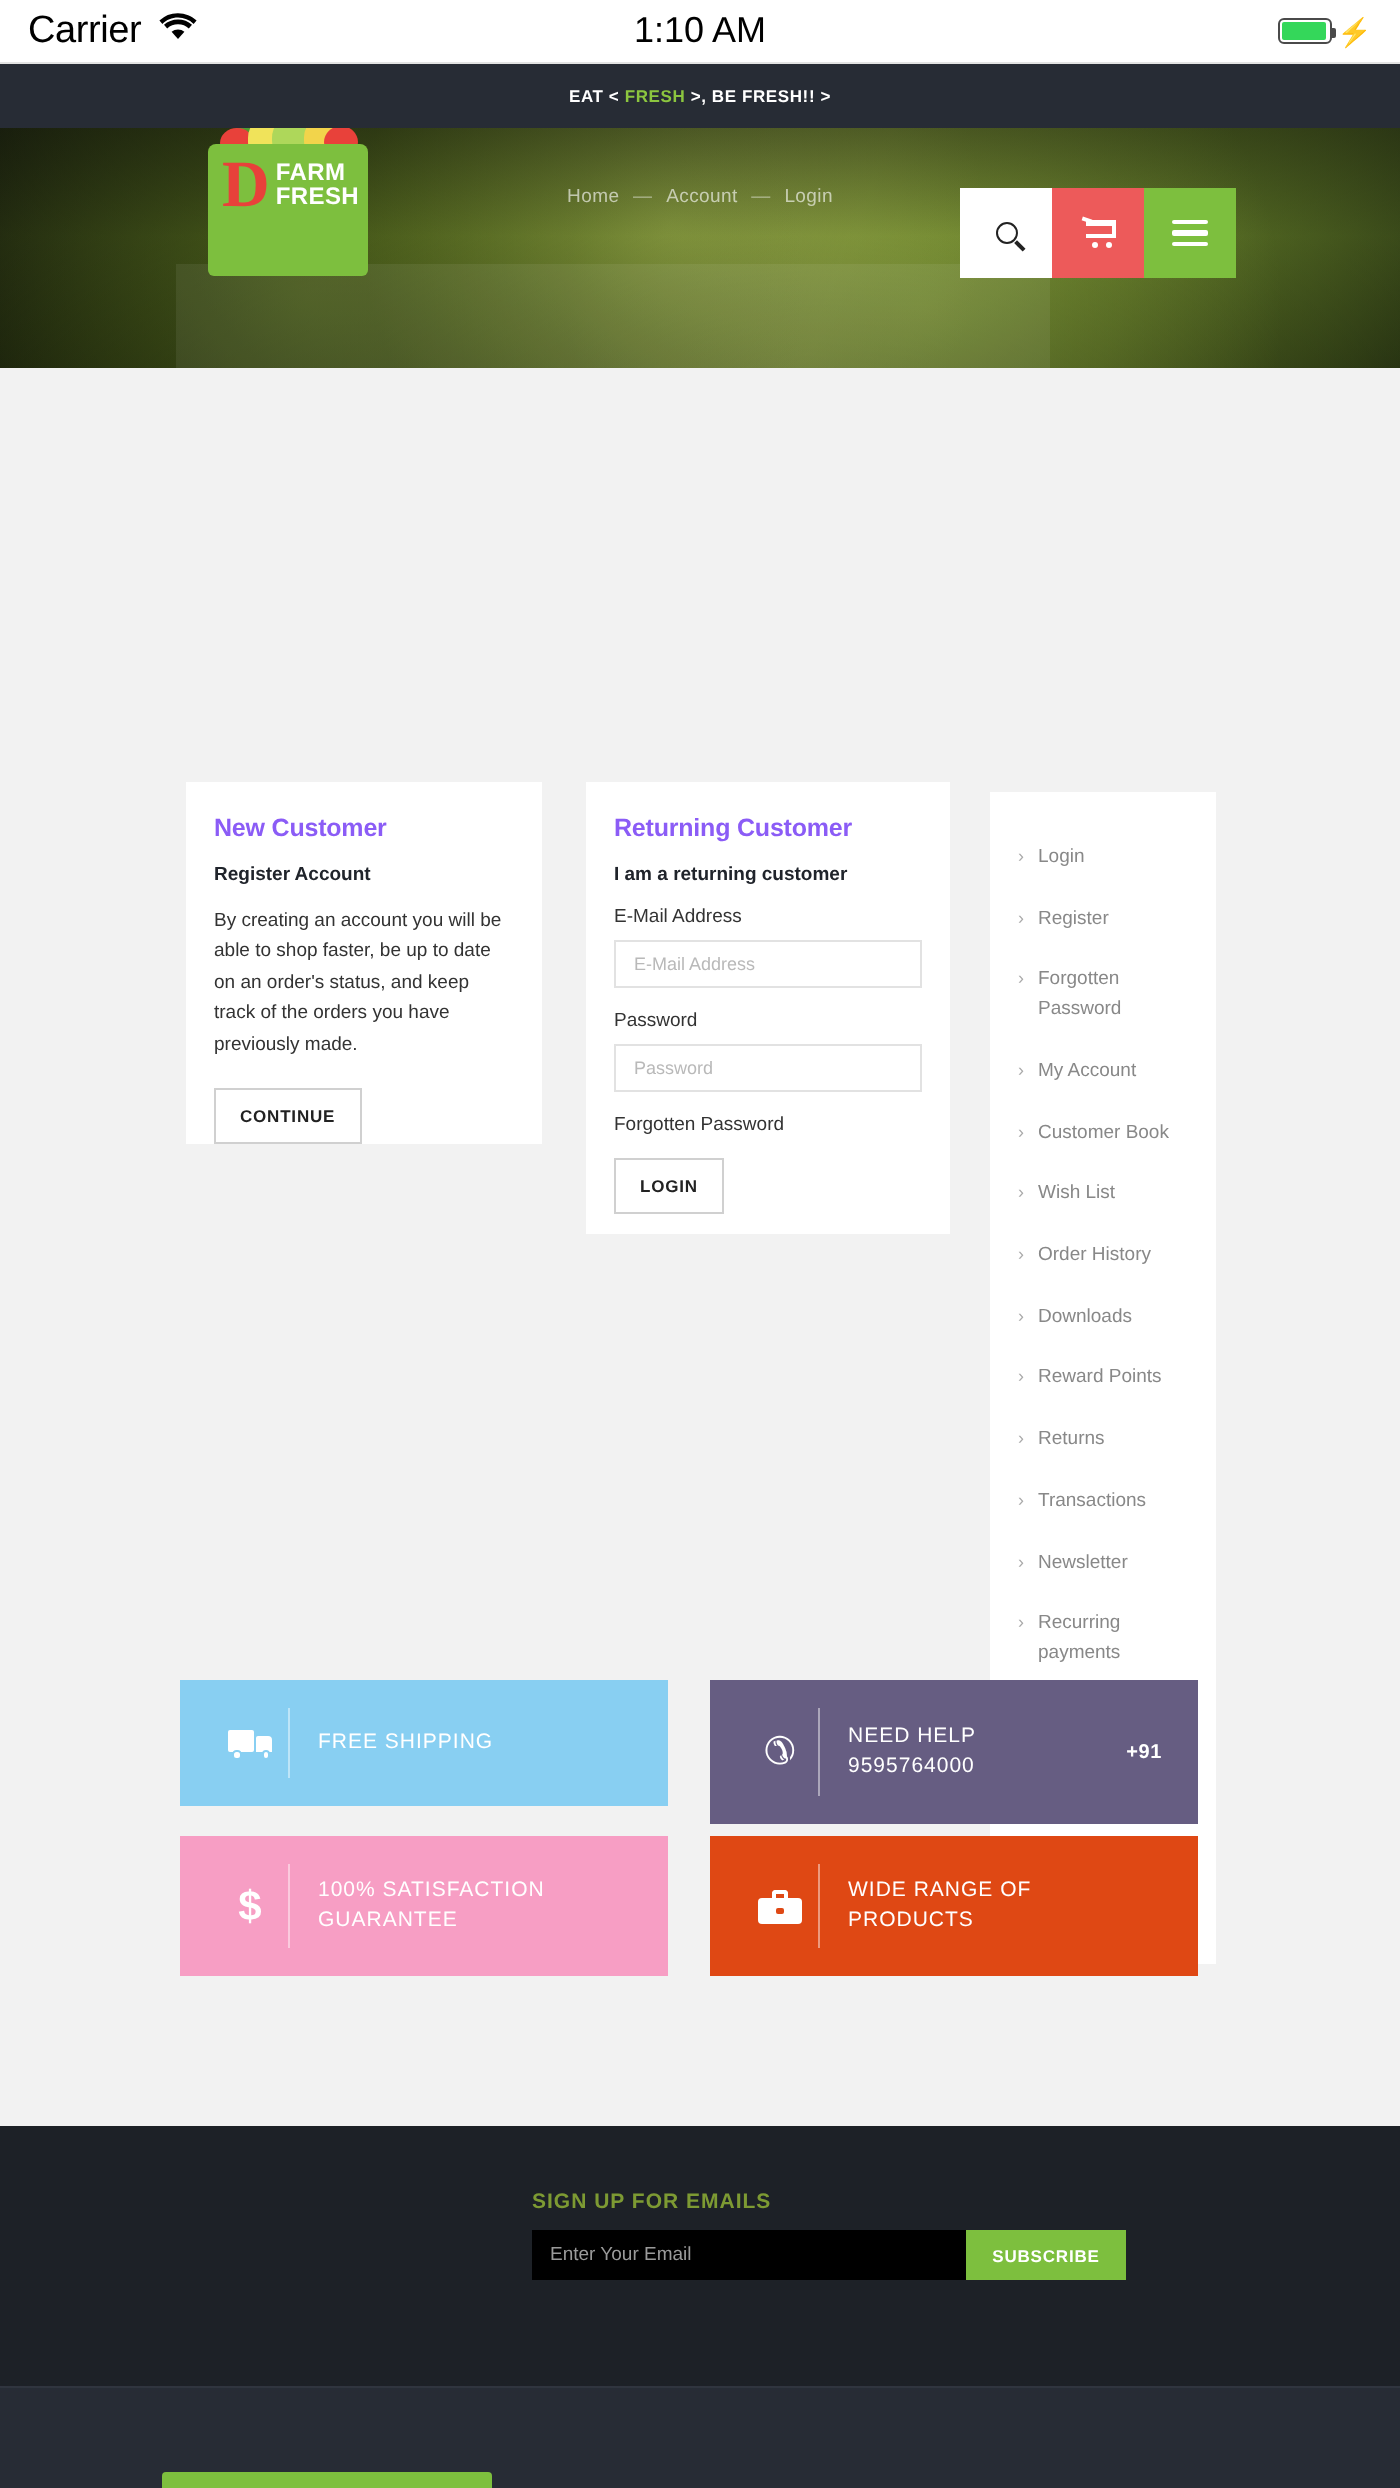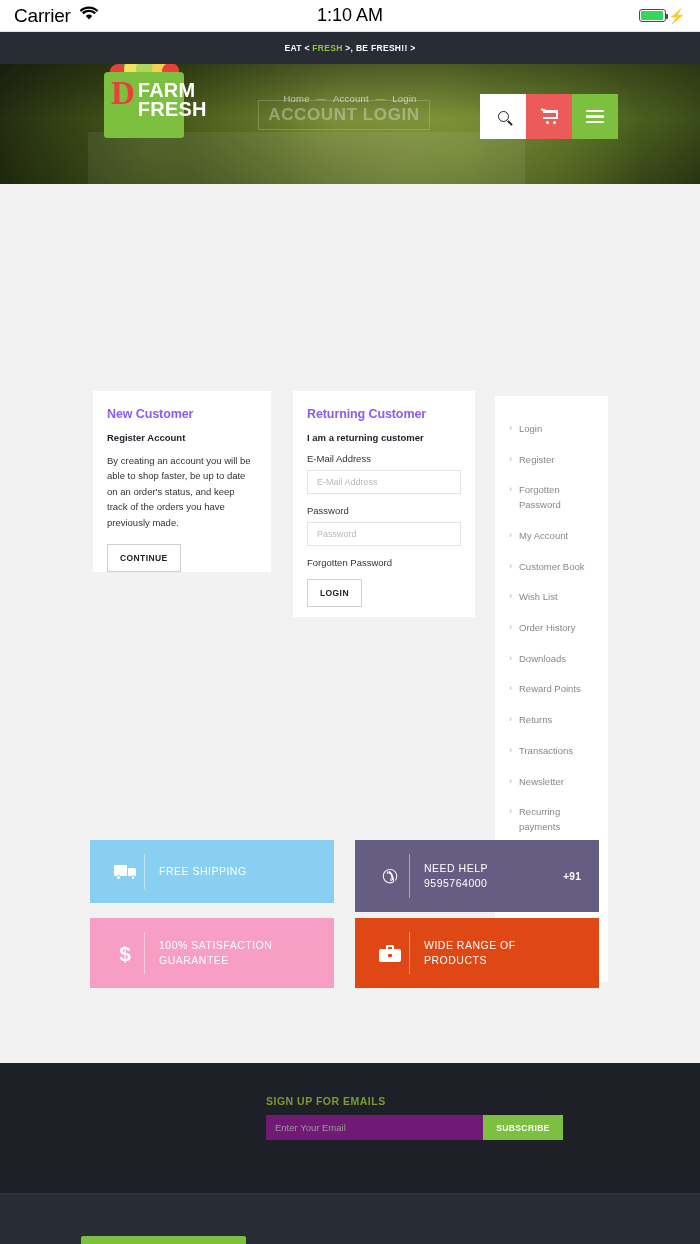--- a/index.html
+++ b/index.html
@@ -81,21 +81,21 @@
   .v7{ left:54px; top:13px; width:12px; height:11px; background:#4f9b2f; border-radius:50% 0 50% 50%; }
   .logo .txt{
     position:absolute; left:0; top:38px; width:80px; color:#fff;
     display:flex; align-items:flex-start; padding-left:7px;
   }
   .logo .dletter{
     font-size:33px; font-weight:bold; color:#e8413a; line-height:.84;
     font-family:"Liberation Serif", serif;
   }
   .logo .ff{
-    font-size:20px; font-weight:bold; line-height:.96; letter-spacing:.2px;
+    font-size:12px; font-weight:bold; line-height:.96; letter-spacing:.2px;
     padding-left:3px; padding-top:1px;
   }
 
   .breadcrumb{
     position:absolute; top:4px; left:0; right:0; text-align:center;
     font-size:9.5px; color:rgba(255,255,255,.62); z-index:3;
     letter-spacing:.2px;
     margin-top:25px;
   }
   .breadcrumb span{ margin:0 2px; }
@@ -230,21 +230,21 @@
   .pay-mc{ background:#3b4c8c; }
   .pay-mc .c{ width:16px;height:16px;border-radius:50%;position:absolute; top:6px;}
   .pay-mc .c1{ background:#e2343a; left:6px; }
   .pay-mc .c2{ background:#f2a52a; right:6px; }
   .pay-mc .lbl{ position:relative; z-index:2; font-size:5.2px; color:#fff; font-style:italic;}
 
   .news{ position:absolute; left:266px; top:32px; width:320px; }
   .news-title{ color:#7d9a33; font-size:10.5px; font-weight:bold; letter-spacing:.5px; margin-bottom:8px;}
   .news-row{ display:flex; }
   .news-inp{
-    width:217px; height:25px; border:none; background:#701a75; font-size:9.5px;
+    width:217px; height:25px; border:none; background:#000000; font-size:9.5px;
     padding:0 9px; color:#8d8d8d; font-family:inherit; outline:none;
   }
   .news-inp::placeholder{ color:#9a9a9a; }
   .news-btn{
     width:80px; height:25px; background:#7dbf3e; border:none; color:#fff;
     font-size:8.5px; font-weight:bold; letter-spacing:.4px; cursor:pointer;
     font-family:inherit;
   }
 
   .footer-bottom{
@@ -288,23 +288,20 @@
   <div class="hero-inner">
 
     <div class="breadcrumb">
       <span>Home</span>
       <span class="sep">—</span>
       <span>Account</span>
       <span class="sep">—</span>
       <span>Login</span>
     </div>
 
-    <div class="pagetitle-box">
-      <span class="pagetitle">ACCOUNT LOGIN</span>
-    </div>
 
     <div class="logo">
       <span class="handle"></span>
       <span class="veg v6"></span>
       <span class="veg v7"></span>
       <span class="veg v1"></span>
       <span class="veg v2"></span>
       <span class="veg v3"></span>
       <span class="veg v4"></span>
       <span class="veg v5"></span>

